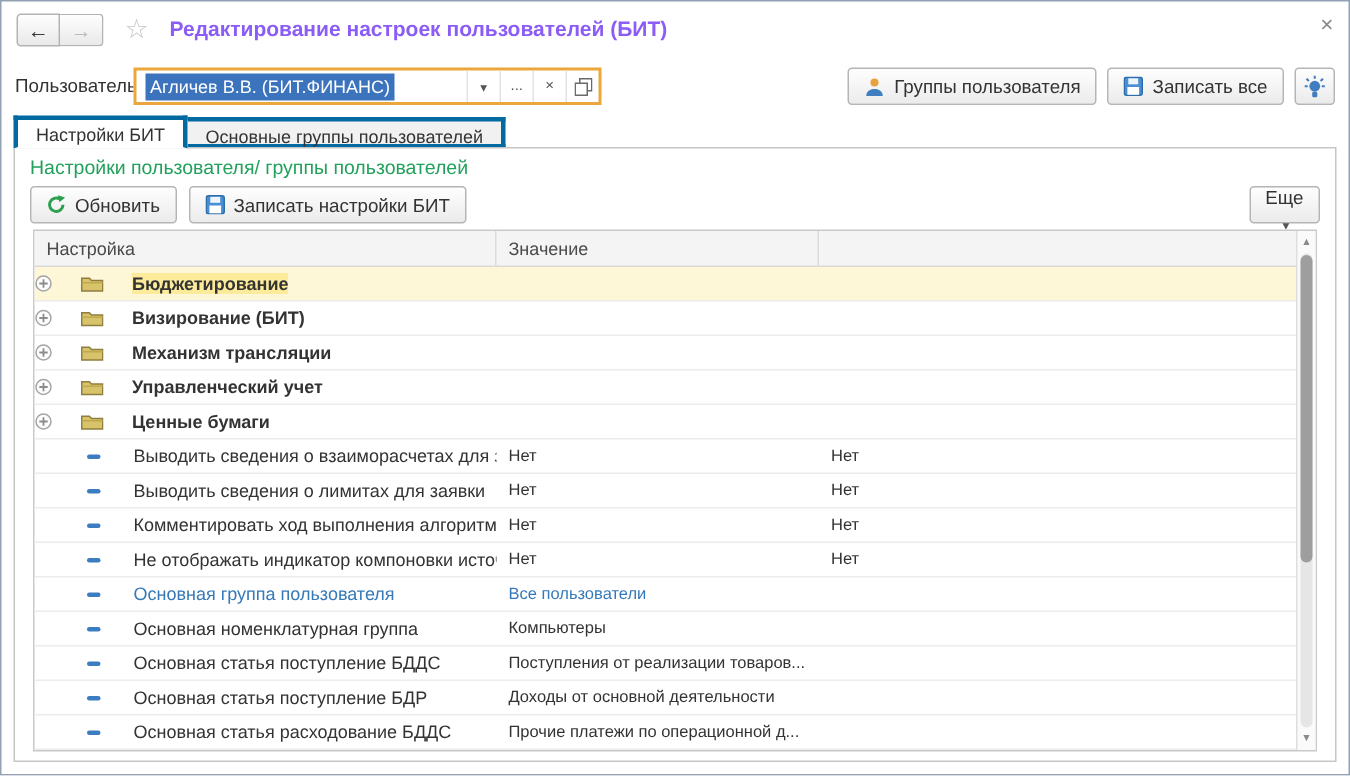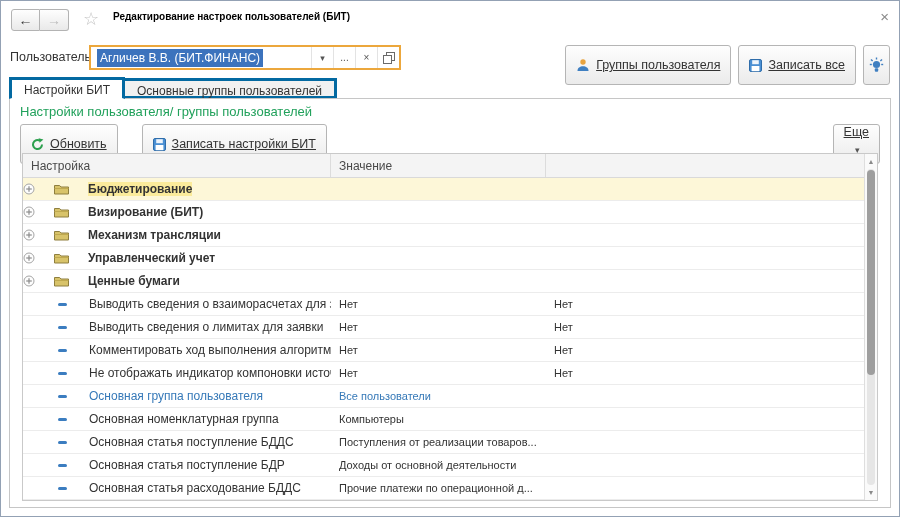--- a/index.html
+++ b/index.html
@@ -11,58 +11,58 @@
 
   
   .nav-group { position:absolute; left:10px; top:8px; display:flex; }
   .nav-btn { width:29px; height:22px; border:1px solid #b3b3b3;
              background:linear-gradient(#fefefe,#e9e9e9);
              display:flex; align-items:center; justify-content:center;
              font-size:14px; cursor:pointer; }
   .nav-btn.back { border-radius:3px 0 0 3px; color:#3a3a3a; }
   .nav-btn.fwd  { border-radius:0 3px 3px 0; color:#bcbcbc; border-left:none; }
   .star { position:absolute; left:82px; top:7px; font-size:18px; color:#c6c6c6; }
-  .win-title { position:absolute; left:112px; top:10px; font-size:10px;
-               font-weight:bold; color:#000000; }
+  .win-title { position:absolute; left:112px; top:10px; font-size:14px;
+               font-weight:bold; color:#8b5cf6; }
   .win-close { position:absolute; right:10px; top:7px; color:#8a8a8a;
                font-size:15px; cursor:pointer; }
 
   
   .user-label { position:absolute; left:9px; top:49px; font-size:12.5px; }
   .user-field { position:absolute; left:88px; top:44px; width:312px; height:25px;
                 border:2px solid #eca73c; background:#fff; display:flex;
                 align-items:stretch; }
   .user-text { flex:1; display:flex; align-items:center; overflow:hidden;
                padding-left:6px; }
   .user-text span { background:#3c73bd; color:#fff; padding:2px 3px;
                     white-space:nowrap; font-size:12px; }
   .field-btns { display:flex; align-items:stretch; }
   .fbtn { width:22px; display:flex; align-items:center; justify-content:center;
           color:#555; border-left:1px solid #e3e3e3; font-size:10px; cursor:pointer; }
   .fbtn.caret { font-size:9px; }
 
   .top-actions { position:absolute; top:44px; right:9px; display:flex; gap:7px; }
-  .btn { height:40px; border:1px solid #b5b5b5; border-radius:3px;
+  .btn { height:25px; border:1px solid #b5b5b5; border-radius:3px;
          background:linear-gradient(#fefefe,#ebebeb);
          display:inline-flex; align-items:center; gap:6px; padding:0 10px;
-         font-size:12.5px; color:#333; cursor:pointer; white-space:nowrap;text-decoration:underline; }
+         font-size:12.5px; color:#333; cursor:pointer; white-space:nowrap; }
   .btn.icon-only { width:27px; padding:0; justify-content:center; }
 
   
   .tabs { position:absolute; top:76px; left:8px; display:flex; align-items:flex-end; }
   .tab { height:22px; line-height:21px; padding:0 12px; border:3px solid #0369a1;
          font-size:12px; cursor:pointer; position:relative;text-align:right; }
   .tab.active { background:#fff; border-bottom:1px solid #fff; z-index:3; }
   .tab.inactive { background:#f1f1f1; height:21px; line-height:20px; border-left:none; z-index:1; }
   .panel { position:absolute; top:97px; left:8px; right:8px; bottom:8px;
            border:1px solid #c6c6c6; background:#fff; z-index:2; }
 
   .section-title { position:absolute; left:10px; top:5px; color:#21a15b; font-size:13px; }
   .toolbar { position:absolute; left:10px; top:25px; right:10px; height:26px; }
-  .toolbar .left { display:flex; gap:24px;text-align:center; }
+  .toolbar .left { display:flex; gap:8px;text-align:center; }
   .more-btn { position:absolute; right:0; top:0;flex-direction:column; }
   .more-caret { font-size:9px; color:#555; margin-left:2px; }
 
   
   .table { position:absolute; left:12px; right:12px; top:54px; bottom:6px;
            border:1px solid #c9c9c9; background:#fff; }
   .grid { position:absolute; left:0; top:0; right:13px; bottom:0; overflow:hidden; }
   .thead { display:grid; grid-template-columns:308px 215px 1fr; height:24px;
            background:#f4f4f4; border-bottom:1px solid #d9d9d9; }
   .th { padding:5px 17px 0 8px; color:#4a4a4a; border-right:1px solid #dcdcdc;

